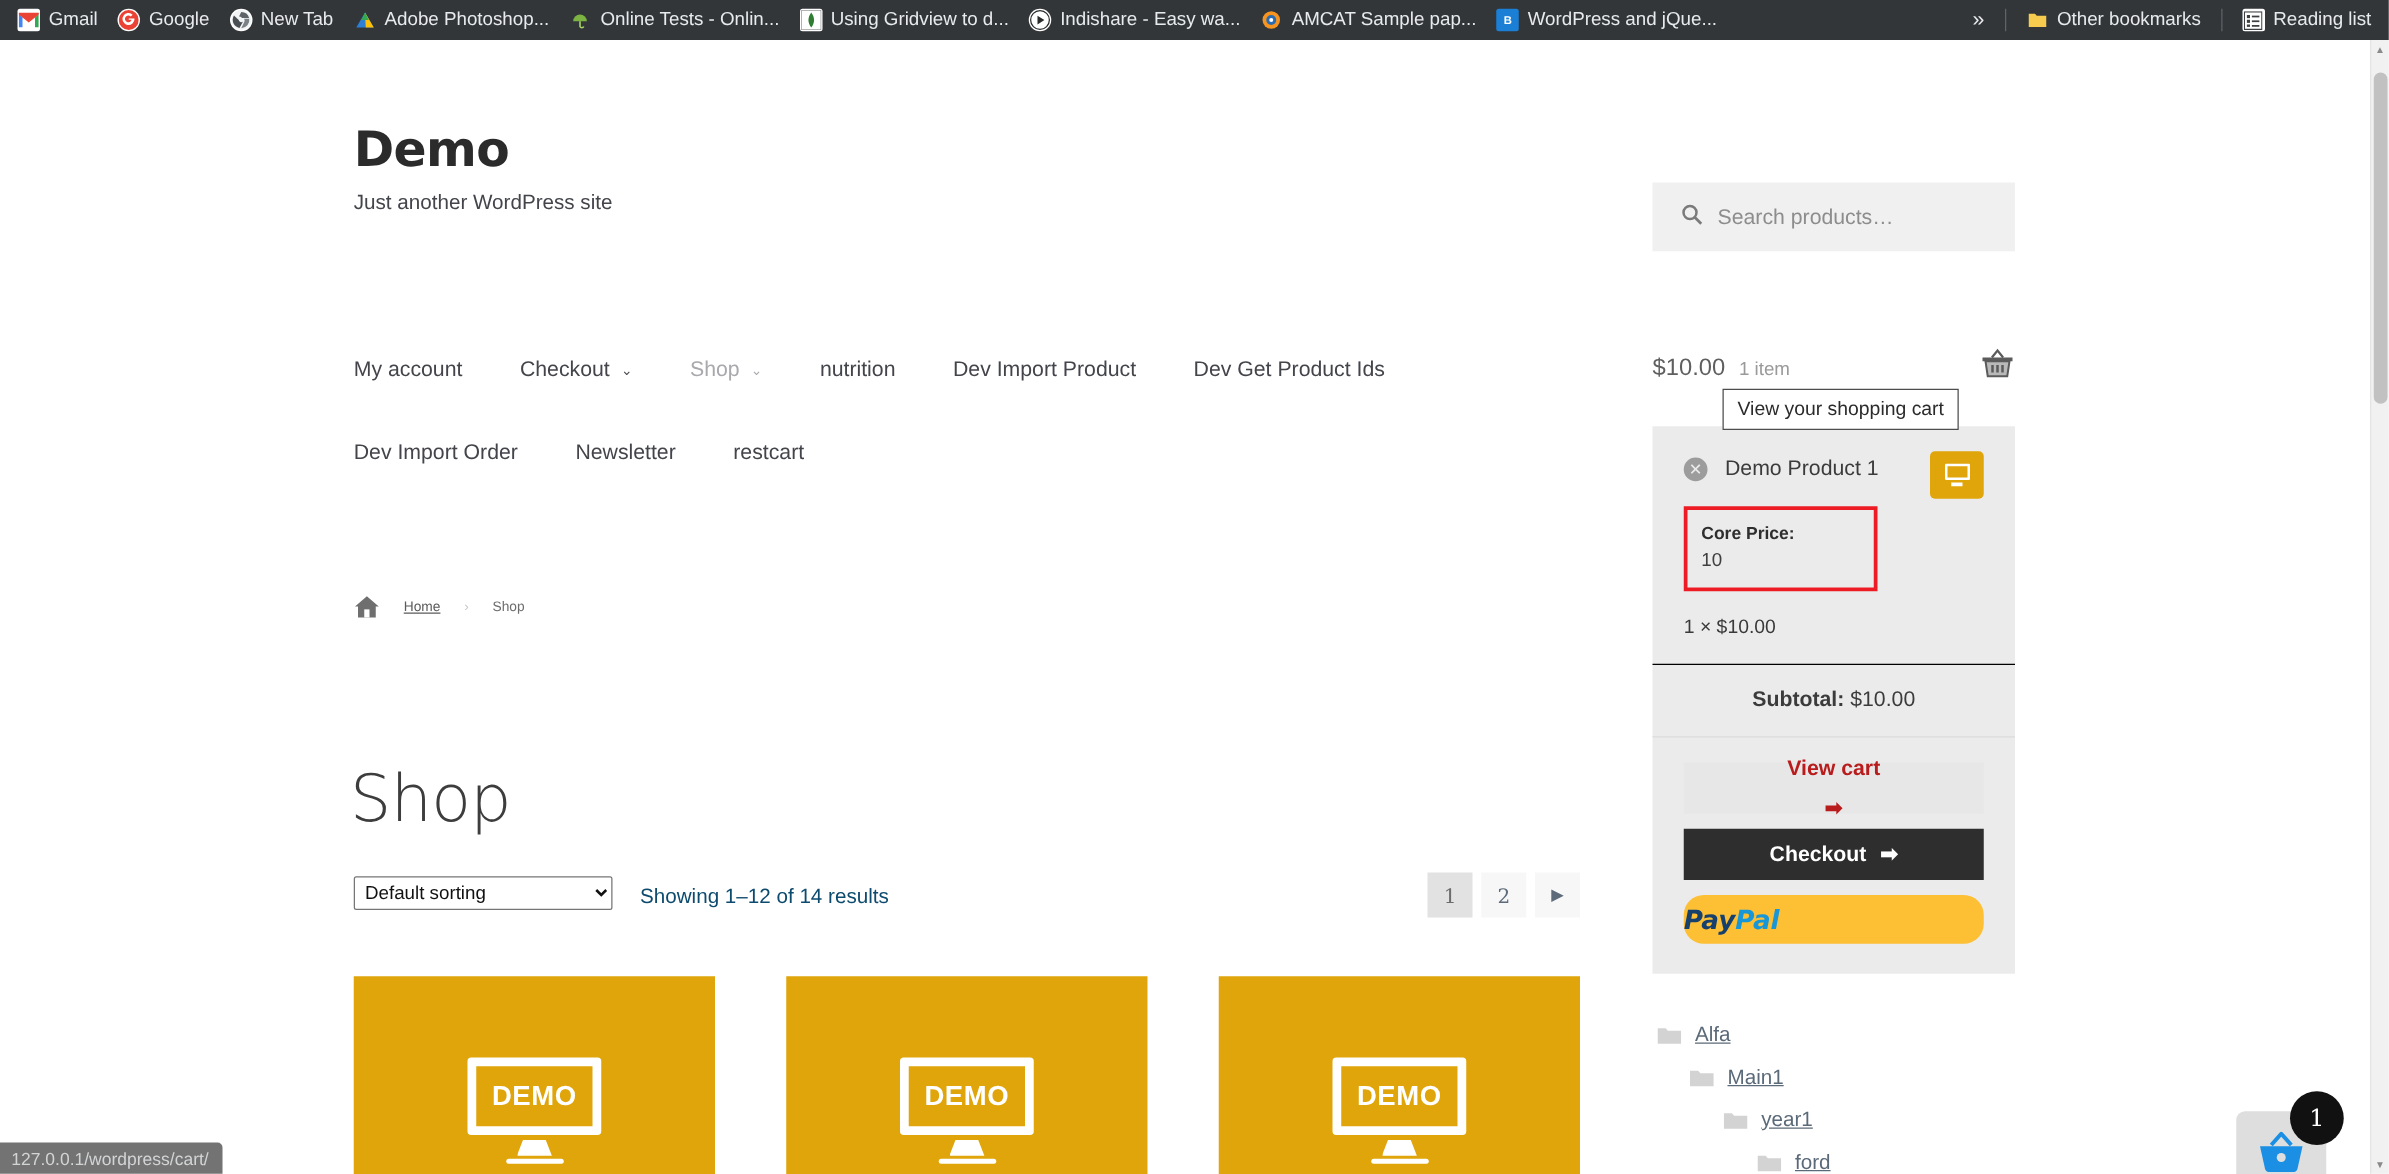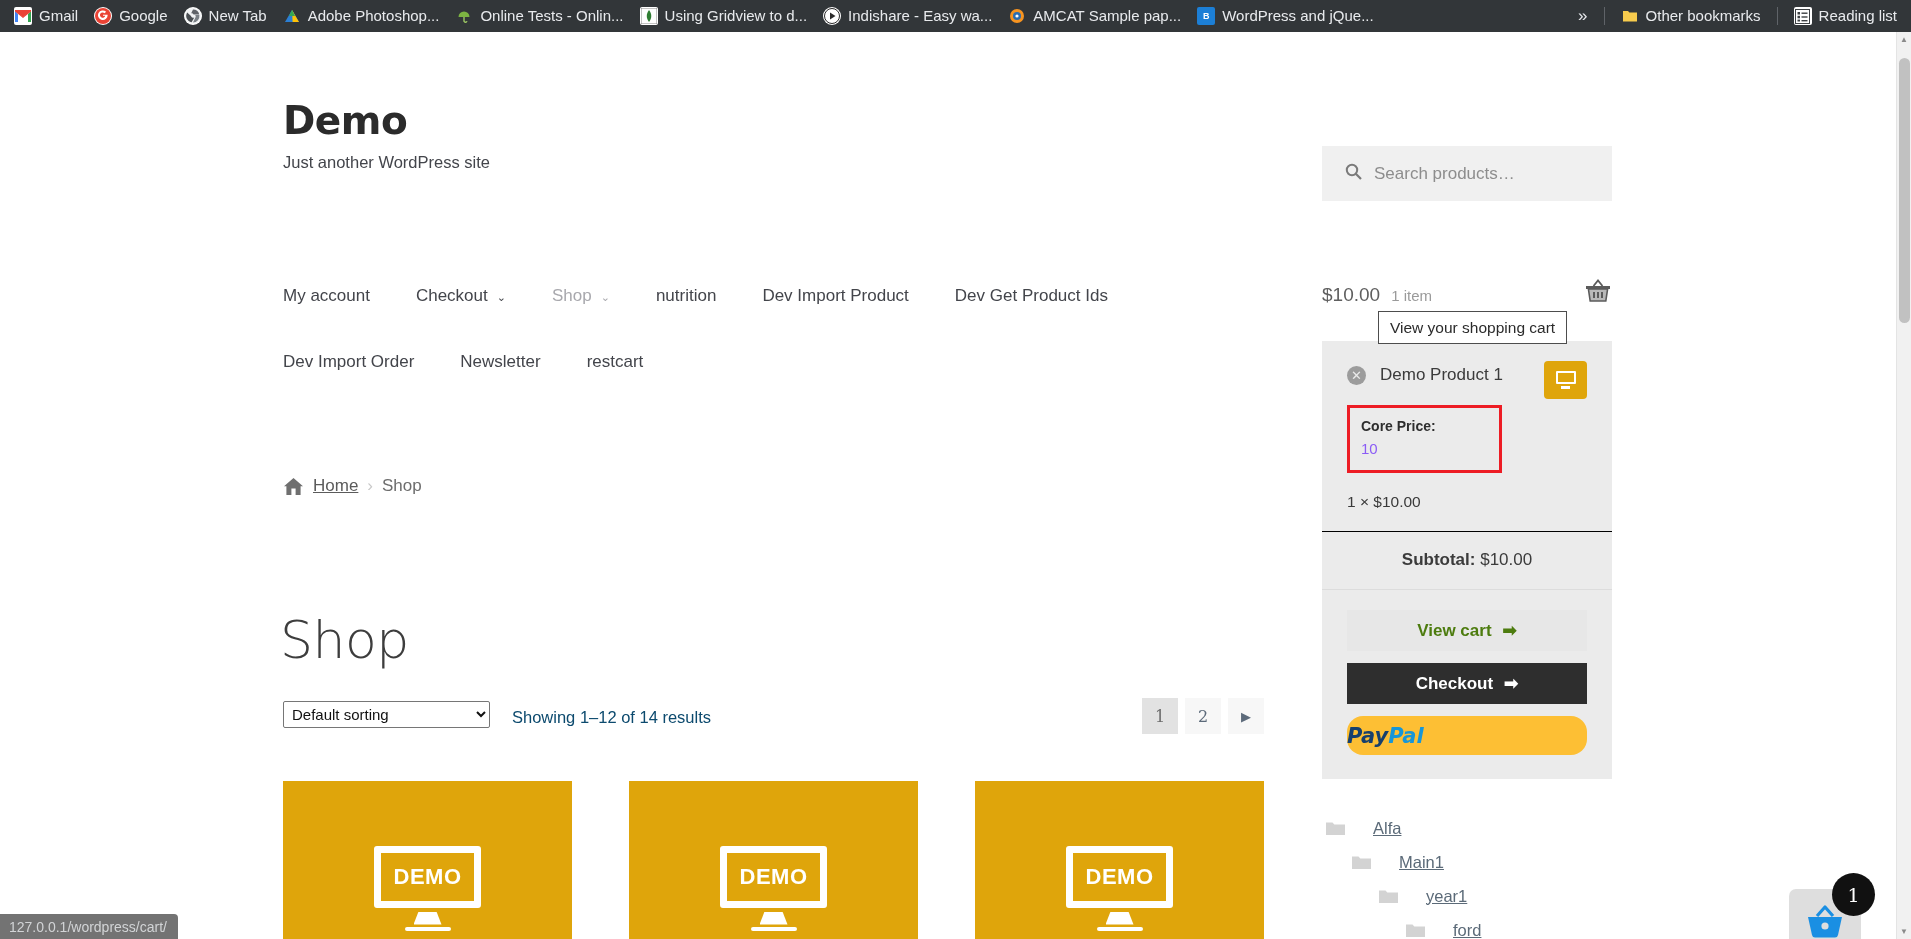--- a/index.html
+++ b/index.html
@@ -126,22 +126,22 @@
     line-height: 24px;
     cursor: pointer;
   }
   .nav-item.muted { color: #a8a8ad; }
   .caret { font-size: 11px; line-height: 1; transform: translateY(1px); }
 
   
   #breadcrumb {
     position: absolute;
     left: 283px; top: 420px;
-    display: flex; align-items: center; gap: 9px;
-    font-size: 17px;
+    display: flex; align-items: center; gap: 19px;
+    font-size: 11px;
     color: #6d6d6d;
   }
   #breadcrumb .home-link {
     color: #5b5b5b; text-decoration: underline; cursor: pointer;
   }
   #breadcrumb .sep { color: #c9c9c9; }
   .home-icon svg { display: block; }
 
   
   #shop-heading {
@@ -310,21 +310,21 @@
     width: 9px; height: 3px; background: #fff; margin: 2px auto 0;
   }
   #core-price-box {
     margin-top: 18px;
     border: 3px solid #ed1c24;
     padding: 8px 12px 10px 11px;
     width: 155px;
     background: #ebebeb;
   }
   #core-price-label { font-size: 14px; font-weight: bold; color: #2e2e2e; line-height: 20px; }
-  #core-price-value { font-size: 15px; color: #8b5cf6; line-height: 22px; margin-top: 2px; }
+  #core-price-value { font-size: 15px; color: #404040; line-height: 22px; margin-top: 2px; }
   #mc-qty-price {
     margin-top: 20px;
     font-size: 15.5px;
     color: #3a3a3a;
   }
   #mini-cart-subtotal {
     border-top: 1px solid #000000;
     text-align: center;
     padding: 18px 0 19px;
     font-size: 17px;
@@ -337,21 +337,21 @@
   }
   .cart-btn {
     display: flex; align-items: center; justify-content: center;
     gap: 11px;
     height: 41px;
     font-size: 17px;
     font-weight: bold;
     cursor: pointer;
     margin-bottom: 12px;
   }
-  #view-cart-btn { background: #e7e7e7; color: #4d7c0f; }
+  #view-cart-btn { background: #e7e7e7; color: #b91c1c; flex-direction: column; }
   #checkout-btn { background: #2e2e2e; color: #ffffff; }
   #paypal-btn {
     background: #fdbf34;
     height: 39px;
     display: flex; align-items: center; justify-content: flex-start;
     border-radius: 16px;
     cursor: pointer;
     margin-bottom: 0;
   }
   .paypal-word { font-size: 21px; font-weight: bold; font-style: italic; font-family: "DejaVu Sans", sans-serif; }
@@ -360,21 +360,21 @@
 
   
   #folder-tree {
     position: absolute;
     left: 1322px; top: 755px;
     width: 290px;
     font-size: 16.5px;
   }
   .tree-node {
     display: flex; align-items: center;
-    gap: 28px;
+    gap: 11px;
     height: 34px;
   }
   .tree-node a {
     color: #5b6a78;
     text-decoration: underline;
     cursor: pointer;
   }
   .folder-icon { width: 19px; height: 15px; flex: 0 0 19px; }
 
   

